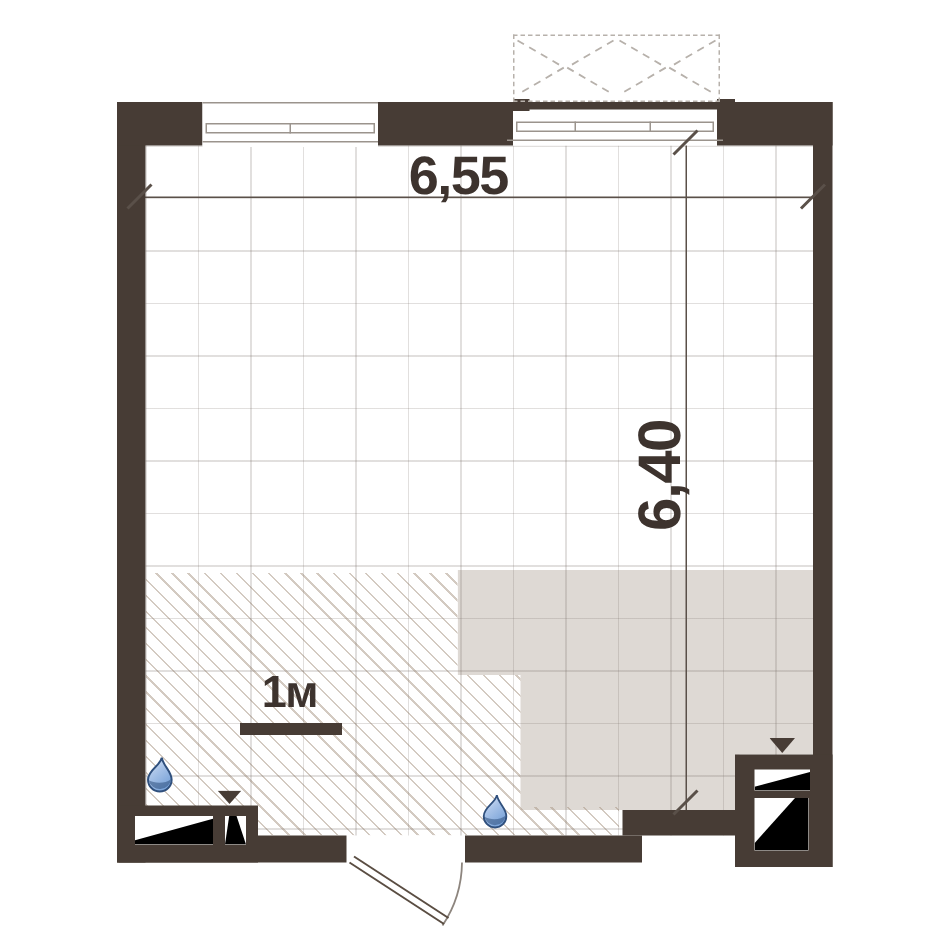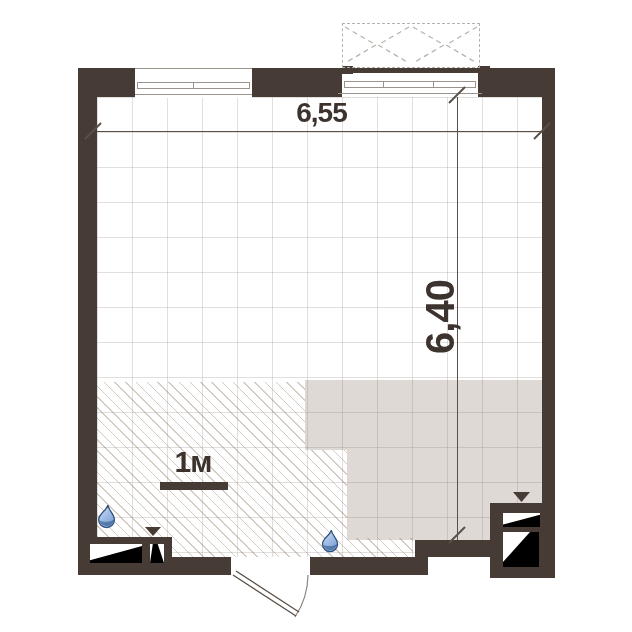--- a/index.html
+++ b/index.html
@@ -97,21 +97,21 @@
       <path class="chev" d="M2 3 L33 21 L2 39"></path>
       <path class="chev" d="M66 3 L35 21 L66 39"></path>
       <path class="chev" d="M70 3 L101 21 L70 39"></path>
       <path class="chev" d="M134 3 L103 21 L134 39"></path>
     </svg>
   </div>
 
   <div class="dim-label" style="left:157px;top:447px;width:72px;font-size:30px;">1м</div>
   <div class="abs" style="left:160px;top:482px;width:68px;height:8px;background:var(--wall);"></div>
 
-  <div class="dim-label" style="left:244px;top:99px;width:155px;font-size:28px;">6,55</div>
+  <div class="dim-label" style="left:228px;top:99px;width:155px;font-size:36px;">6,55</div>
   <div class="dim-label" style="left:365px;top:297px;width:150px;height:40px;font-size:40px;line-height:40px;transform:rotate(-90deg);">6,40</div>
 
   <div class="tri" style="left:145px;top:527px;width:16px;height:9px;"></div>
   <div class="tri" style="left:513px;top:492px;width:17px;height:10px;"></div>
 
   <svg class="overlay" width="632" height="632">
     <g class="tick">
       <line x1="85" y1="139" x2="101" y2="123"></line>
       <line x1="534" y1="139" x2="550" y2="123"></line>
       <line x1="449" y1="103" x2="465" y2="87"></line>

